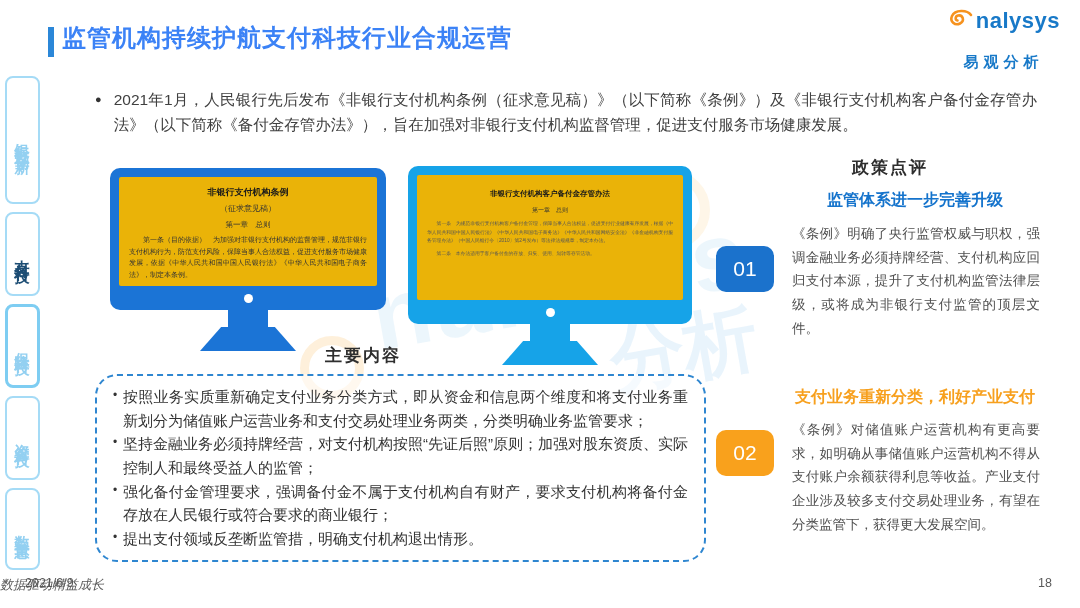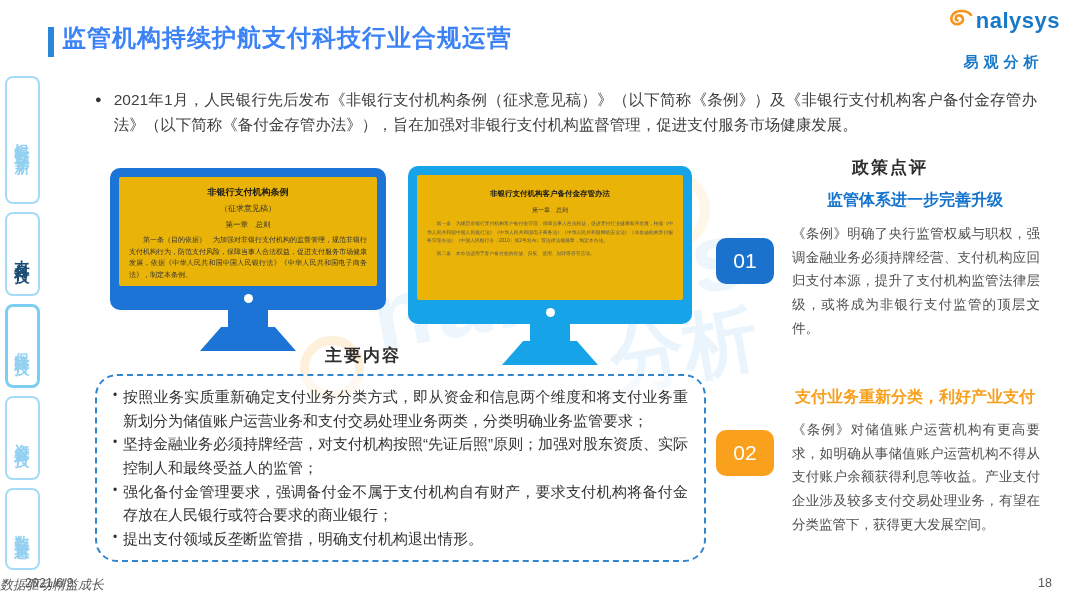--- a/index.html
+++ b/index.html
@@ -73,21 +73,21 @@
   .dash-list .tx { text-align:justify; }
   
   .policy-header { position:absolute; left:780px; top:156px; width:220px; text-align:center; font-size:17px; font-weight:bold; color:#2e2e2e; letter-spacing:2px; z-index:2; }
   .sec-title { position:absolute; left:788px; width:254px; text-align:center; font-size:16px; font-weight:bold; z-index:2; }
   .sec1-title { top:190px; color:#1473cc; }
   .sec2-title { top:387px; color:#f7a01e; }
   .sec-body { position:absolute; left:792px; width:248px; font-size:13.5px; color:#4f4f4f; line-height:1.75; text-align:justify; z-index:2; }
   .sec1-body { top:222px; }
   .sec2-body { top:418px; }
   .badge { position:absolute; left:716px; width:58px; height:46px; border-radius:10px; color:#fff; font-size:21px; display:flex; align-items:center; justify-content:center; z-index:2; }
-  .badge-1 { top:238px; background:#1b72cc; }
+  .badge-1 { top:246px; background:#1b72cc; }
   .badge-2 { top:430px; background:#f9a11c; }
   
   .footer-date   { position:absolute; left:25px;  top:576px; font-size:12.5px; color:#595959; z-index:2; }
   .footer-center { position:absolute; left:0; right:0; top:576px; text-align:left; font-size:13px; color:#595959; z-index:2;font-style:italic; }
   .footer-page   { position:absolute; right:28px; top:576px; font-size:12.5px; color:#595959; z-index:2; }
 </style>
 </head>
 <body>
 
 <div class="slide">

